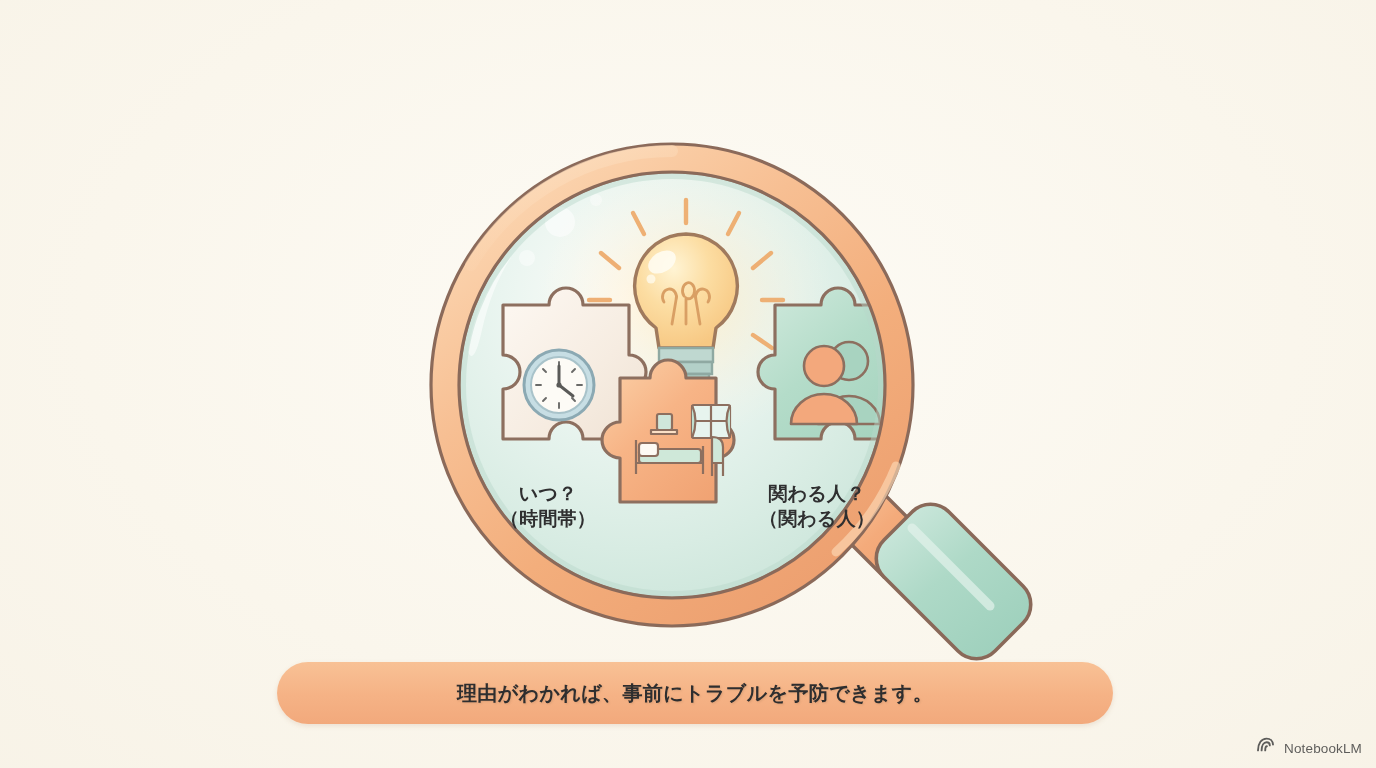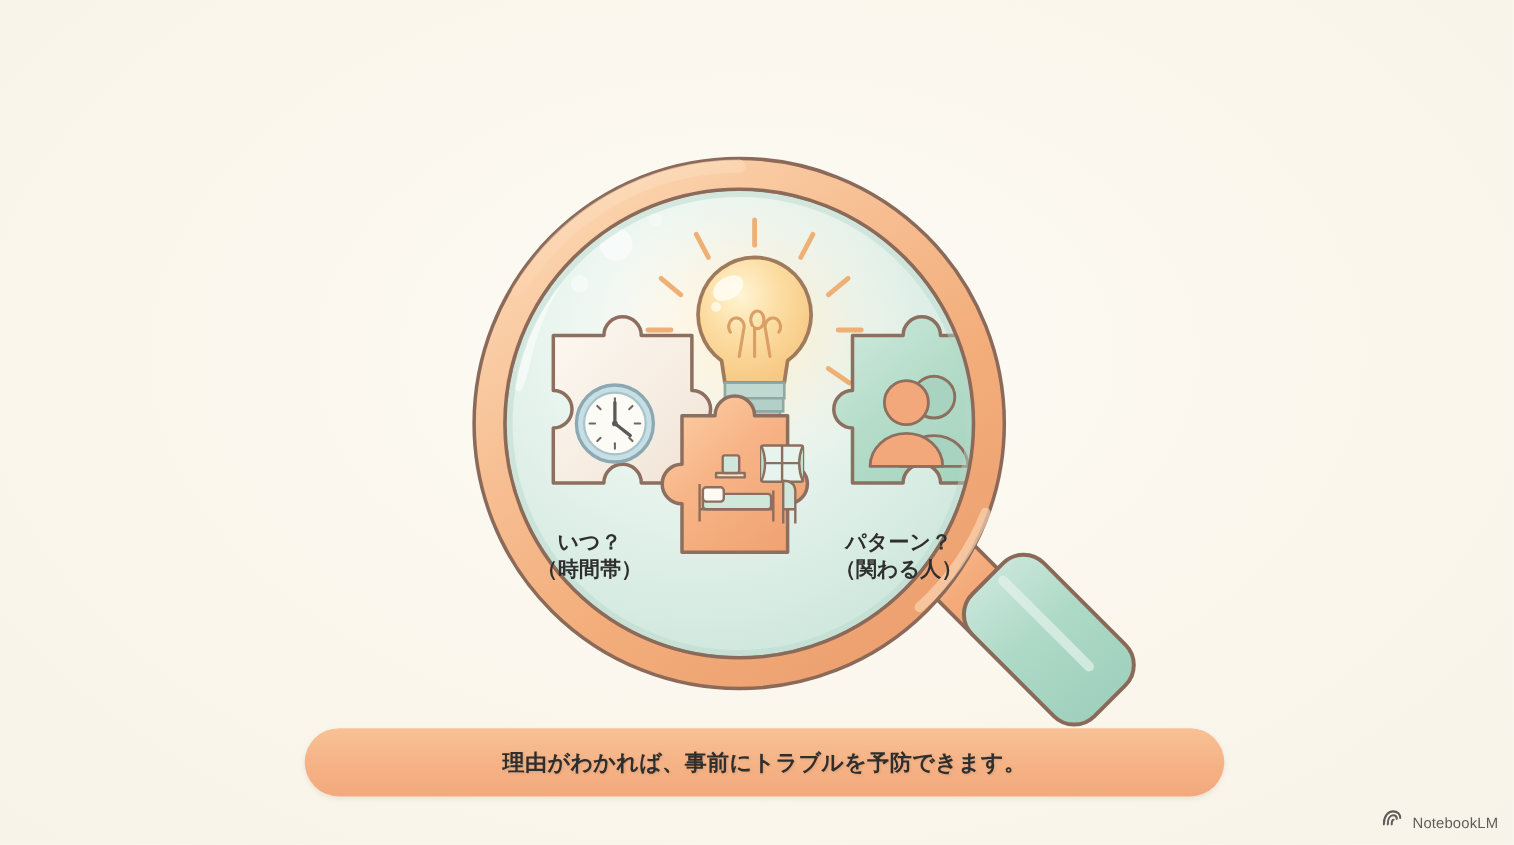--- a/index.html
+++ b/index.html
@@ -52,21 +52,21 @@
   .plabel {
     position: absolute;
     text-align: center;
     color: #2f2f30;
     font-size: 19px;
     font-weight: 600;
     line-height: 1.32;
     letter-spacing: 0.01em;
     white-space: nowrap;
   }
-  #label-when  { left: 476px; top: 481px; width: 120px; }
+  #label-when  { left: 488px; top: 481px; width: 120px; }
   #label-where { left: 620px; top: 505px; width: 130px; }
   #label-who   { left: 742px; top: 481px; width: 150px; }
   .plabel .l2 { display: block; }
 
   
   #banner {
     position: absolute;
     left: 277px;
     top: 662px;
     width: 836px;
@@ -337,21 +337,21 @@
       <path d="M 672 151 a 234 234 0 0 0 -201 114" fill="none" stroke="url(#rimHi)" stroke-width="12" stroke-linecap="round" opacity="0.9"></path>
       <path d="M 836 552 a 234 234 0 0 0 60 -86" fill="none" stroke="#fcd9b6" stroke-width="9" stroke-linecap="round" opacity="0.65"></path>
     </svg>
   </div>
 
   <div class="plabel" id="label-when">
     <span>いつ？</span>
     <span class="l2">（時間帯）</span>
   </div>
   <div class="plabel" id="label-who">
-    <span>パターン？</span>
+    <span>関わる人？</span>
     <span class="l2">（関わる人）</span>
   </div>
 
   <div id="banner">
     <span id="banner-text">理由がわかれば、事前にトラブルを予防できます。</span>
   </div>
 
   <div id="watermark">
     <span>
       <svg width="17" height="15" viewBox="0 0 17 15" xmlns="http://www.w3.org/2000/svg">

